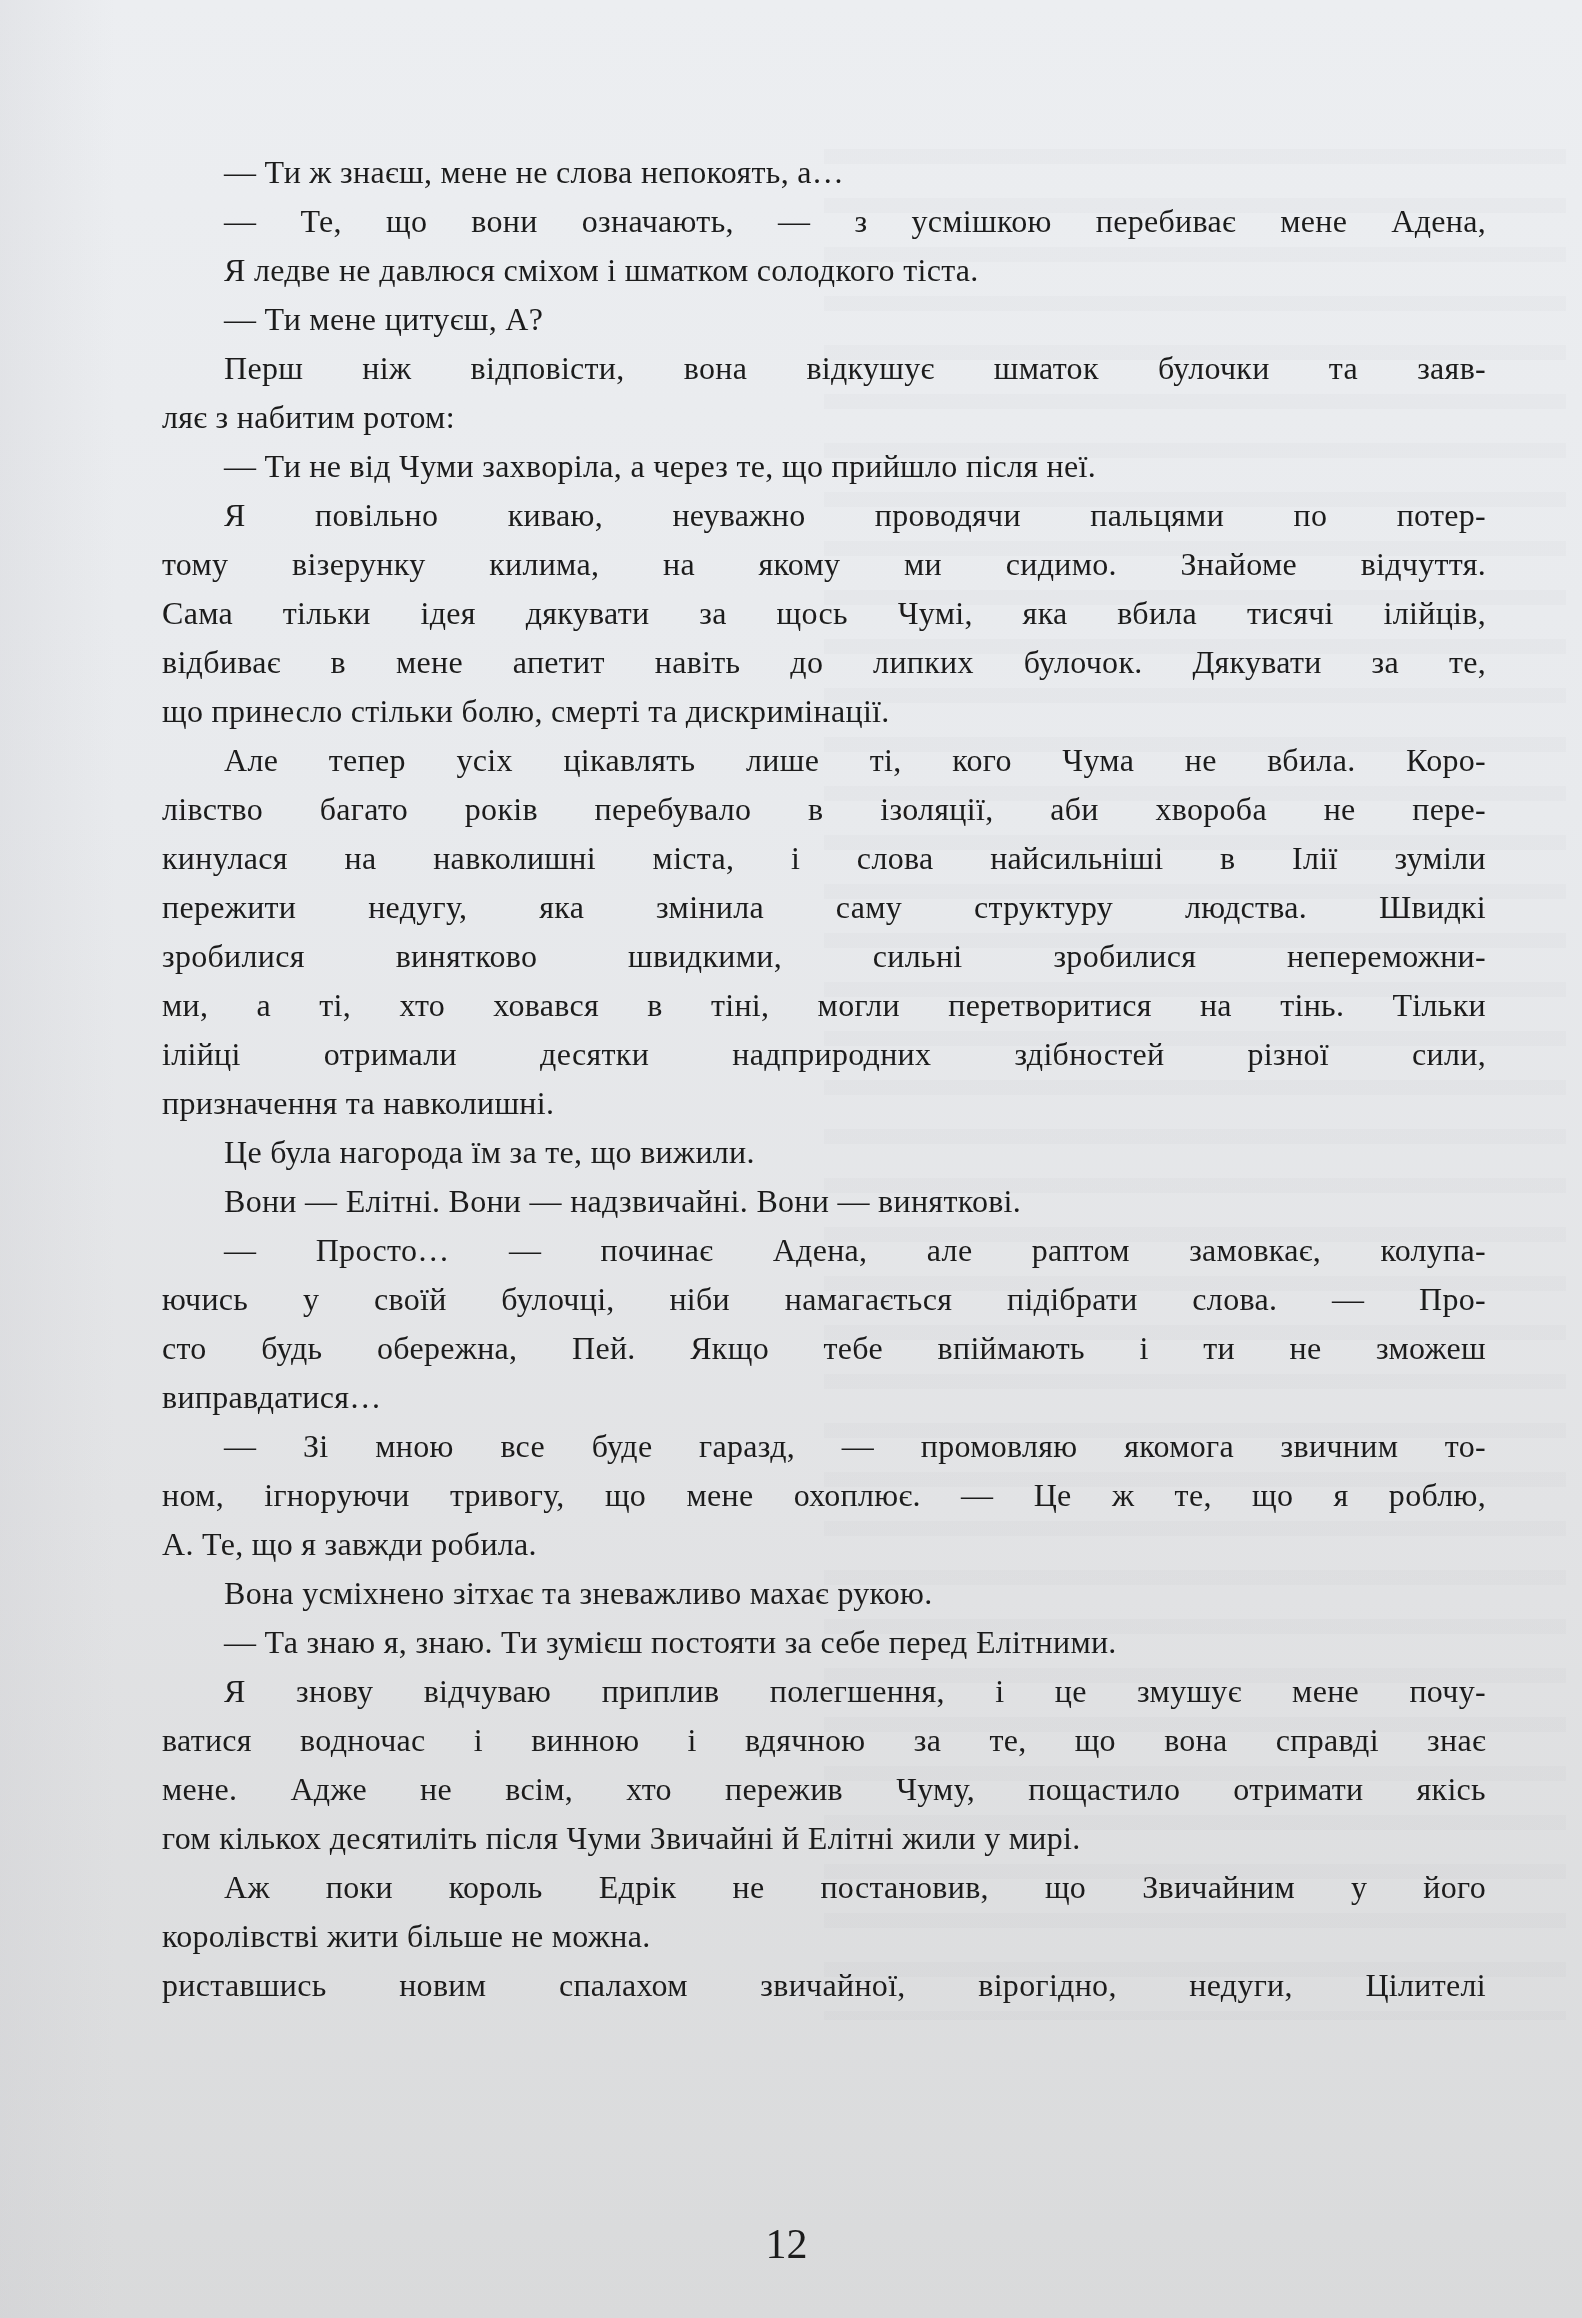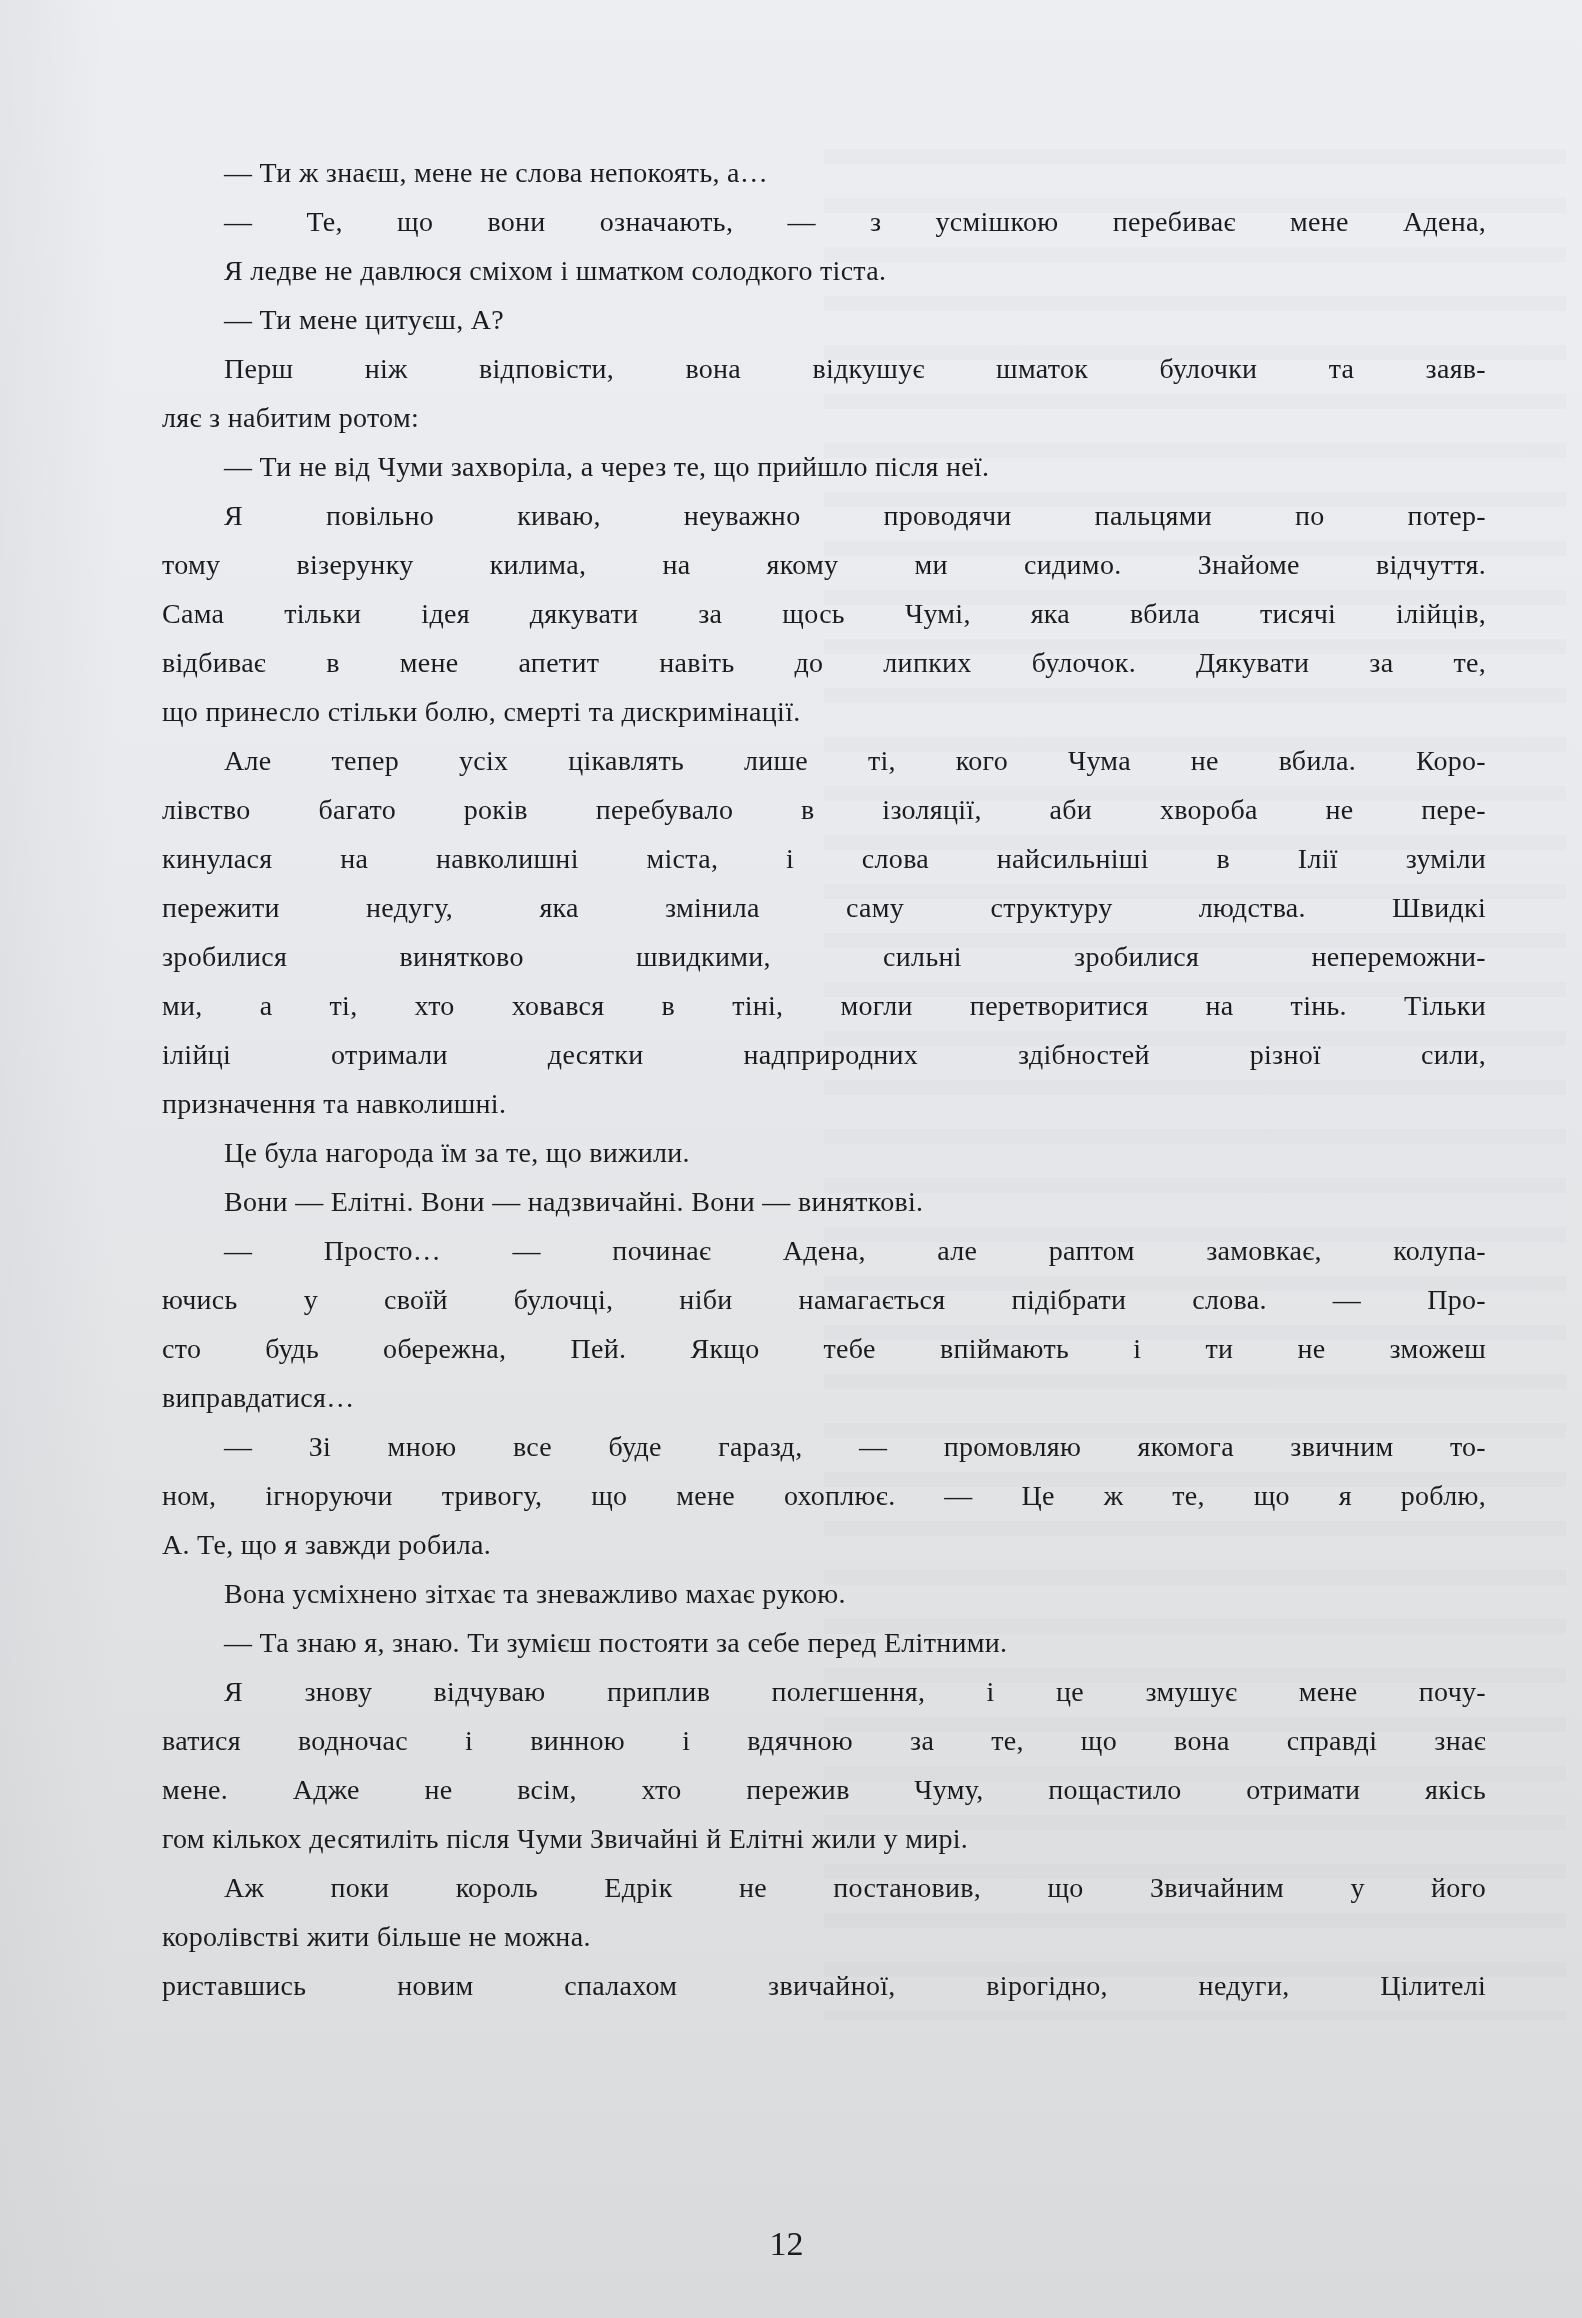--- a/index.html
+++ b/index.html
@@ -16,30 +16,30 @@
   }
   .bleed {
     position: absolute; left: 824px; top: 124px; width: 742px; height: 1896px;
     background: repeating-linear-gradient(180deg, rgba(0,0,0,0) 0 25px, rgba(120,120,130,0.035) 25px 40px, rgba(0,0,0,0) 40px 49px);
     pointer-events: none;
   }
   .text-block {
     position: absolute; left: 162px; top: 148px; width: 1324px;
   }
   .line {
-    height: 49px; line-height: 49px; font-size: 28px;
+    height: 49px; line-height: 49px; font-size: 32px;
     white-space: nowrap; overflow: visible;
     text-align: justify; text-align-last: justify;
     letter-spacing: 0.3px;
   }
   .line.indent { padding-left: 62px; }
   .line.last { text-align-last: left; }
   .page-number {
     position: absolute; left: 0; width: 1573px; top: 2221px;
-    text-align: center; font-size: 34px; line-height: 46px;
+    text-align: center; font-size: 42px; line-height: 46px;
   }
 </style>
 </head>
 <body>
 
 <div class="shade-left"></div>
 <div class="bleed"></div>
 
 <div class="text-block" id="text-block">
     <div class="line indent last">— Ти ж знаєш, мене не слова непокоять, а…</div>

